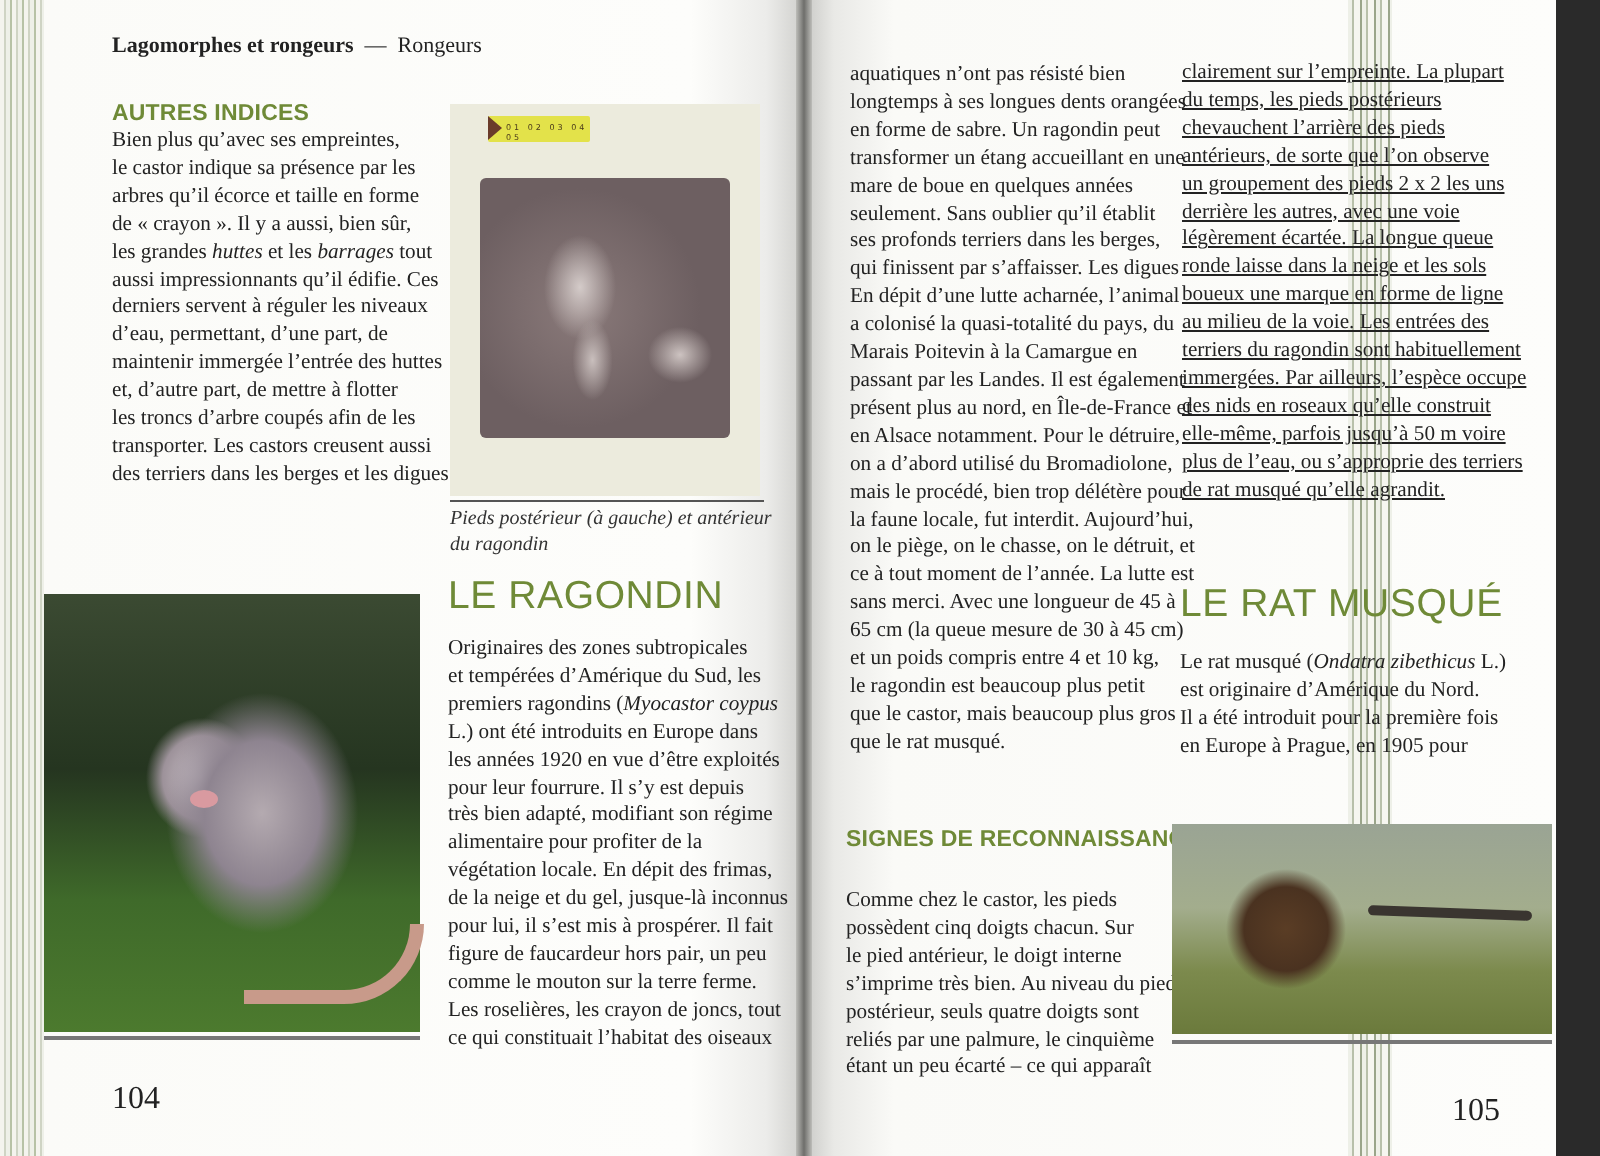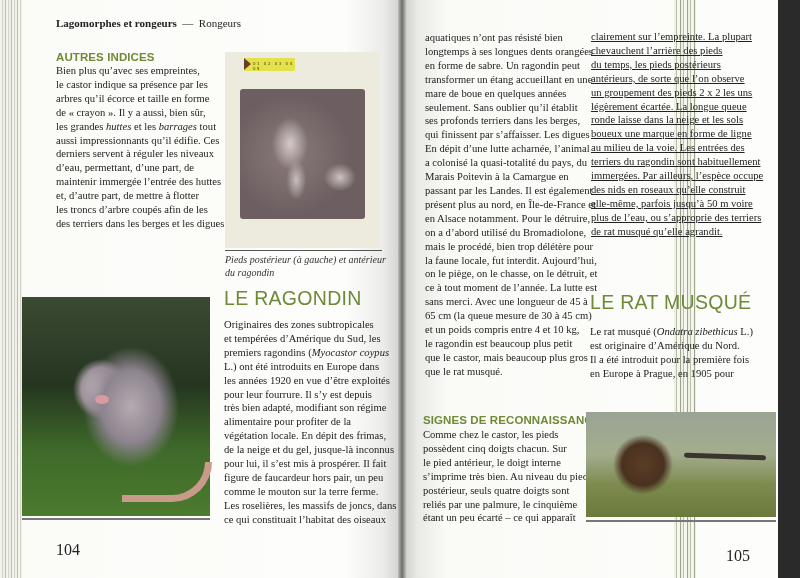--- a/index.html
+++ b/index.html
@@ -91,20 +91,21 @@
         <div>le castor indique sa présence par les</div>
         <div>arbres qu’il écorce et taille en forme</div>
         <div>de « crayon ». Il y a aussi, bien sûr,</div>
         <div><span>les grandes </span><i>huttes</i><span> et les </span><i>barrages</i><span> tout</span></div>
         <div>aussi impressionnants qu’il édifie. Ces</div>
         <div>derniers servent à réguler les niveaux</div>
         <div>d’eau, permettant, d’une part, de</div>
         <div>maintenir immergée l’entrée des huttes</div>
         <div>et, d’autre part, de mettre à flotter</div>
         <div>les troncs d’arbre coupés afin de les</div>
+        <div>transporter. Les castors creusent aussi</div>
         <div>des terriers dans les berges et les digues.</div>
       </div>
   </div>
 
   <div class="fig-prints">
     <div class="ruler">
       <span class="ruler-ticks">01 02 03 04 05</span>
     </div>
     <div class="cast"></div>
   </div>
@@ -129,21 +130,21 @@
         <div>L.) ont été introduits en Europe dans</div>
         <div>les années 1920 en vue d’être exploités</div>
         <div>pour leur fourrure. Il s’y est depuis</div>
         <div>très bien adapté, modifiant son régime</div>
         <div>alimentaire pour profiter de la</div>
         <div>végétation locale. En dépit des frimas,</div>
         <div>de la neige et du gel, jusque-là inconnus</div>
         <div>pour lui, il s’est mis à prospérer. Il fait</div>
         <div>figure de faucardeur hors pair, un peu</div>
         <div>comme le mouton sur la terre ferme.</div>
-        <div>Les roselières, les massifs de joncs, dans</div>
+        <div>Les roselières, les crayon de joncs, tout</div>
         <div>ce qui constituait l’habitat des oiseaux</div>
       </div>
   </div>
 
   <div class="folio" style="left:56px; top:541px;">104</div>
 
   <div class="block" style="left:425px; top:31px;">
     <div class="text" id="col1-lines">
         <div>aquatiques n’ont pas résisté bien</div>
         <div>longtemps à ses longues dents orangées</div>
@@ -168,38 +169,39 @@
         <div>65 cm (la queue mesure de 30 à 45 cm)</div>
         <div>et un poids compris entre 4 et 10 kg,</div>
         <div>le ragondin est beaucoup plus petit</div>
         <div>que le castor, mais beaucoup plus gros</div>
         <div>que le rat musqué.</div>
       </div>
   </div>
 
   <div class="block" style="left:423px; top:414px;">
     <div class="green-h h-small">SIGNES DE RECONNAISSANCE</div>
-    <div class="text" id="signes-lines" style="margin-top:2px;">
+    <div class="text" id="signes-lines" style="margin-top:18px;">
         <div>Comme chez le castor, les pieds</div>
         <div>possèdent cinq doigts chacun. Sur</div>
         <div>le pied antérieur, le doigt interne</div>
         <div>s’imprime très bien. Au niveau du pied</div>
         <div>postérieur, seuls quatre doigts sont</div>
         <div>reliés par une palmure, le cinquième</div>
         <div>étant un peu écarté – ce qui apparaît</div>
       </div>
   </div>
 
   <div class="block" style="left:591px; top:30px;text-decoration:underline;">
     <div class="text" id="col2-lines">
         <div>clairement sur l’empreinte. La plupart</div>
+        <div>du temps, les pieds postérieurs</div>
         <div>chevauchent l’arrière des pieds</div>
-        <div>du temps, les pieds postérieurs</div>
         <div>antérieurs, de sorte que l’on observe</div>
         <div>un groupement des pieds 2 x 2 les uns</div>
+        <div>derrière les autres, avec une voie</div>
         <div>légèrement écartée. La longue queue</div>
         <div>ronde laisse dans la neige et les sols</div>
         <div>boueux une marque en forme de ligne</div>
         <div>au milieu de la voie. Les entrées des</div>
         <div>terriers du ragondin sont habituellement</div>
         <div>immergées. Par ailleurs, l’espèce occupe</div>
         <div>des nids en roseaux qu’elle construit</div>
         <div>elle-même, parfois jusqu’à 50 m voire</div>
         <div>plus de l’eau, ou s’approprie des terriers</div>
         <div>de rat musqué qu’elle agrandit.</div>

